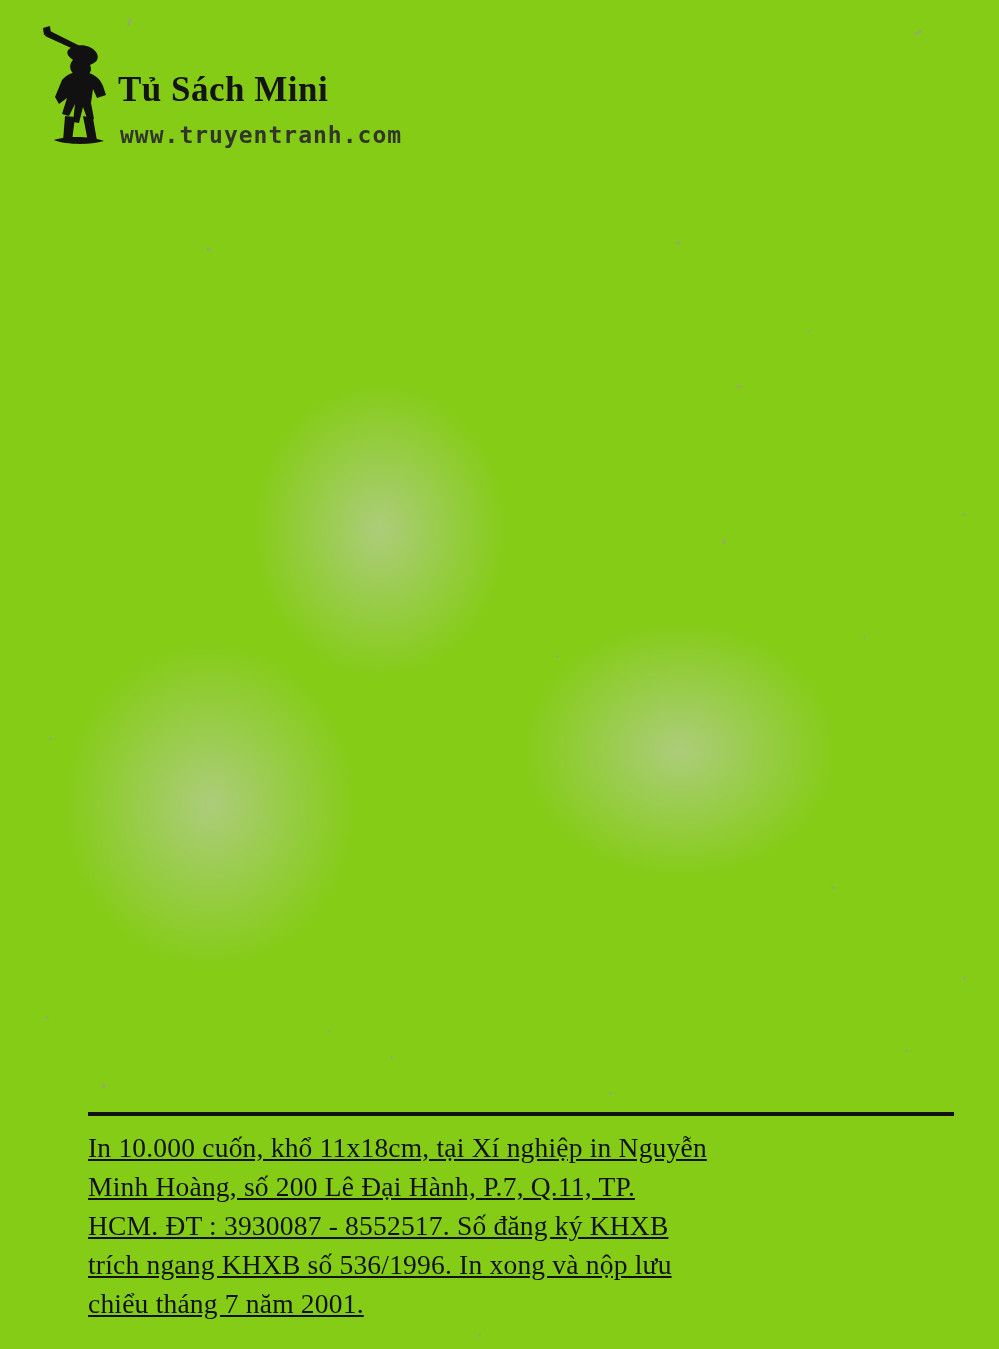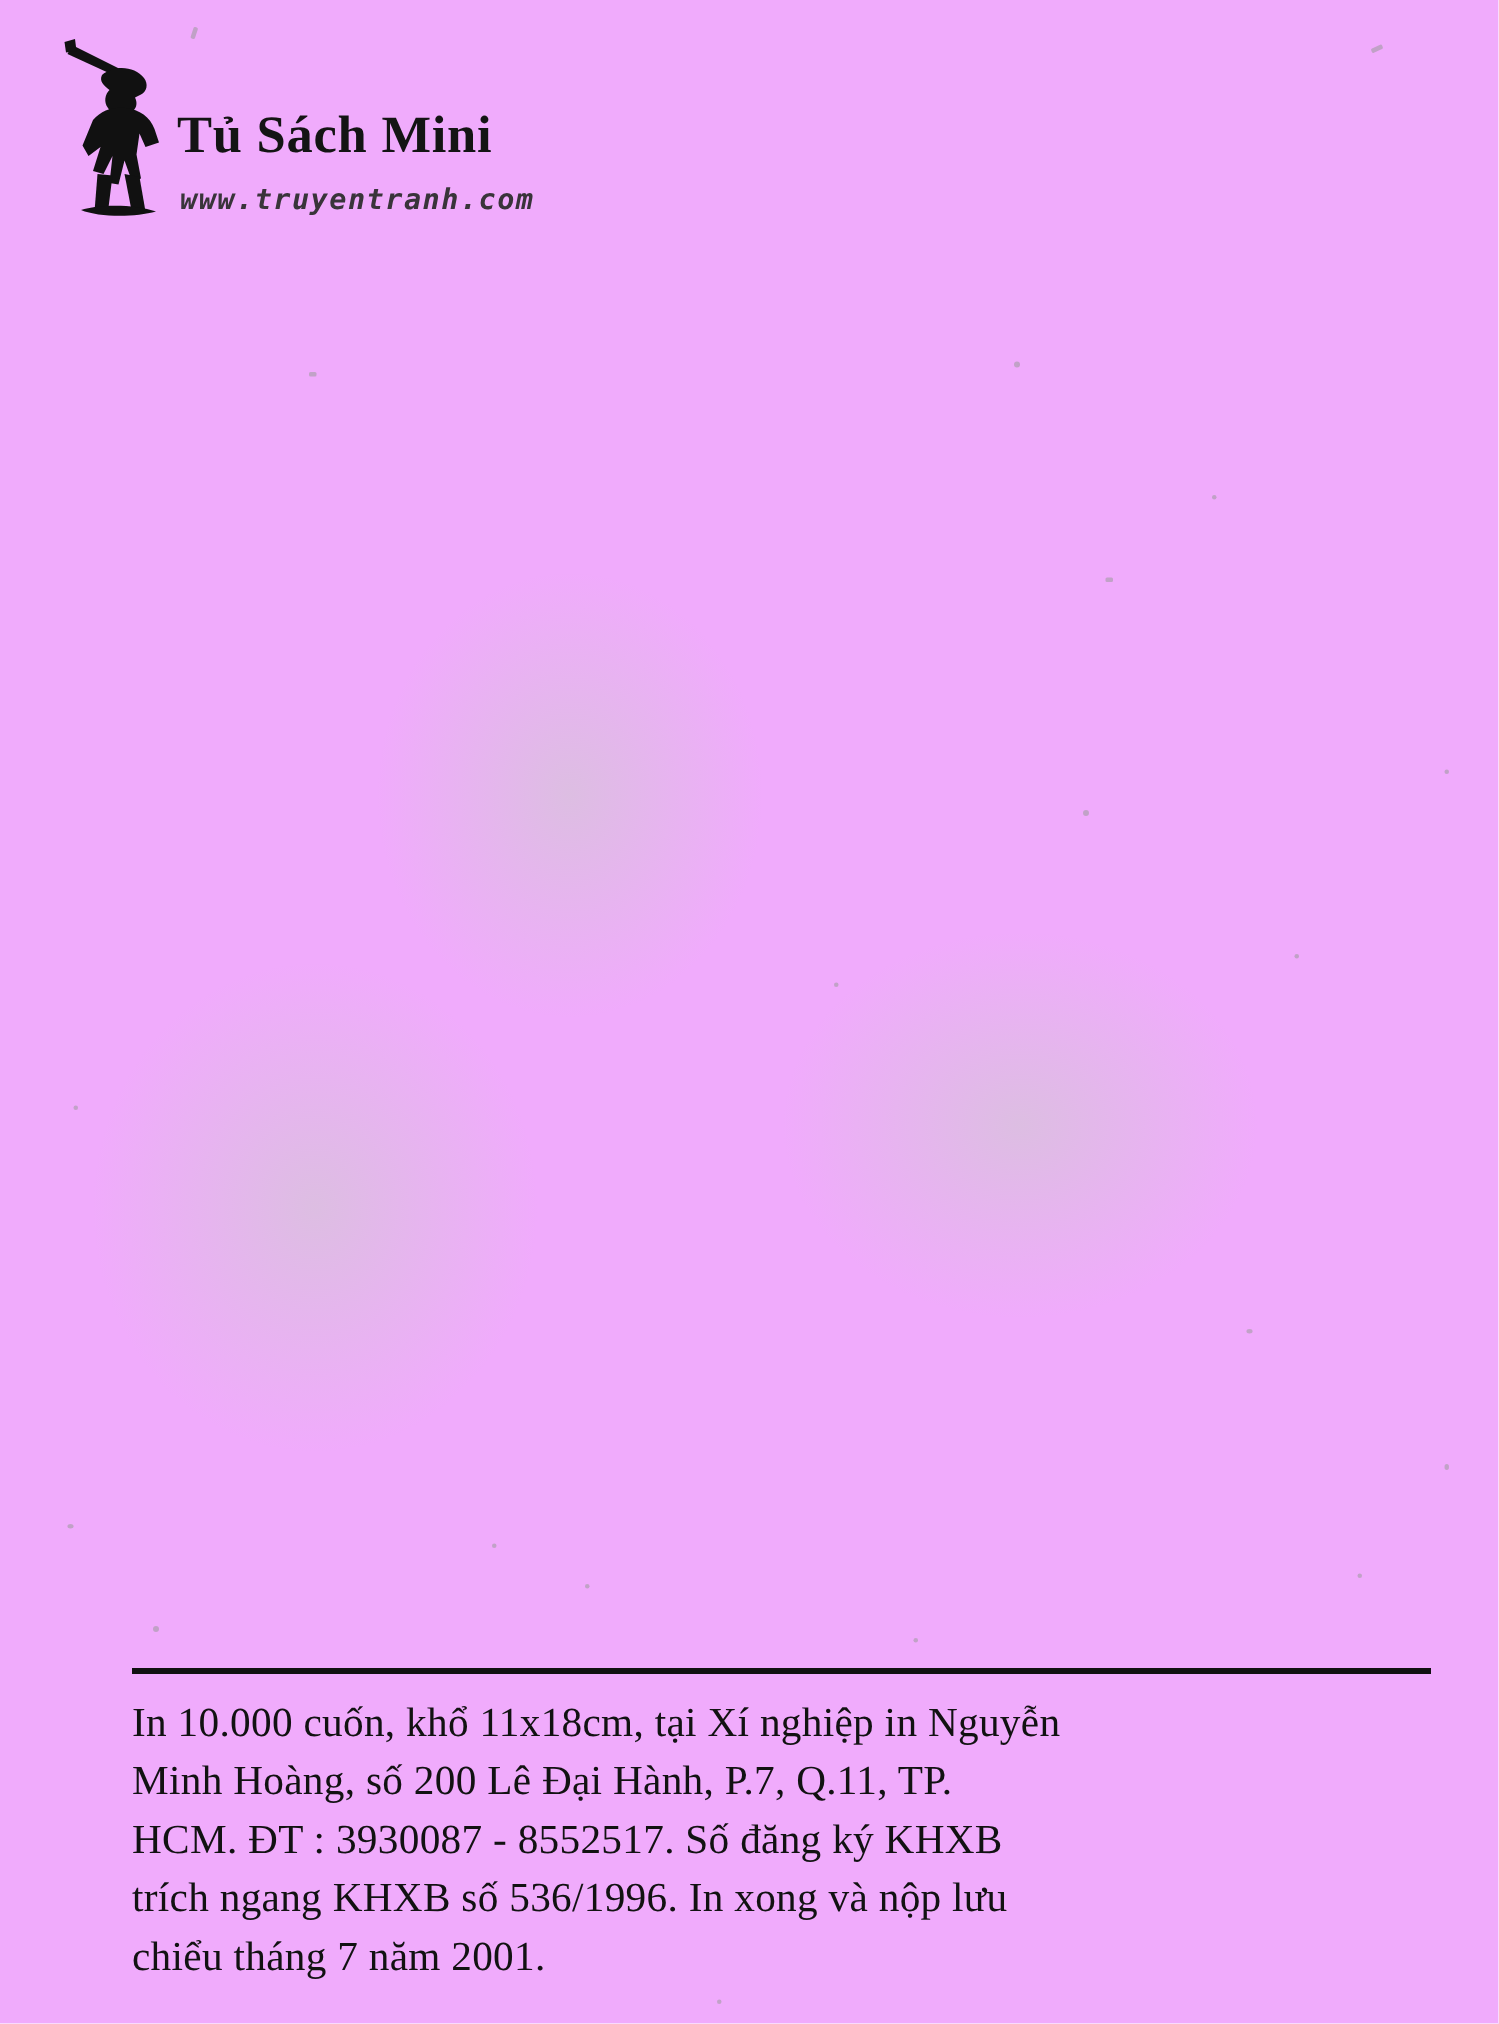--- a/index.html
+++ b/index.html
@@ -13,21 +13,21 @@
     position: relative;
     overflow: hidden;
     font-family: "Liberation Serif", serif;
     color: #111111;
   }
 
   
   .page {
     position: absolute;
     inset: 0;
-    background: #f0abfc;
+    background: #84cc16;
   }
   .scan-noise {
     position: absolute;
     inset: 0;
     pointer-events: none;
     opacity: .55;
   }
   .speck {
     position: absolute;
     background: #9a9a9a;
@@ -64,26 +64,25 @@
     letter-spacing: .5px;
     color: #141414;
     white-space: nowrap;
   }
   .logo-url {
     position: absolute;
     left: 90px;
     top: 100px;
     font-family: "DejaVu Sans Mono", monospace;
     font-weight: bold;
-    font-size: 19px;
+    font-size: 23px;
     letter-spacing: 1px;
     color: #2a2a2a;
     white-space: nowrap;
     opacity: .92;
-    font-style: italic;
   }
 
   
   .colophon {
     position: absolute;
     left: 88px;
     top: 1112px;
     width: 866px;
   }
   .colophon-rule {
@@ -96,20 +95,21 @@
     font-family: "Liberation Serif", serif;
     font-size: 27.5px;
     line-height: 39px;
     text-align: justify;
     color: #121212;
     letter-spacing: .2px;
   }
   .colophon-text > span {
     display: block;
     white-space: nowrap;
+    text-decoration: underline;
   }
   .colophon-text > span.last {
     letter-spacing: .2px;
   }
 </style>
 </head>
 <body>
 
 <div class="page">
 

